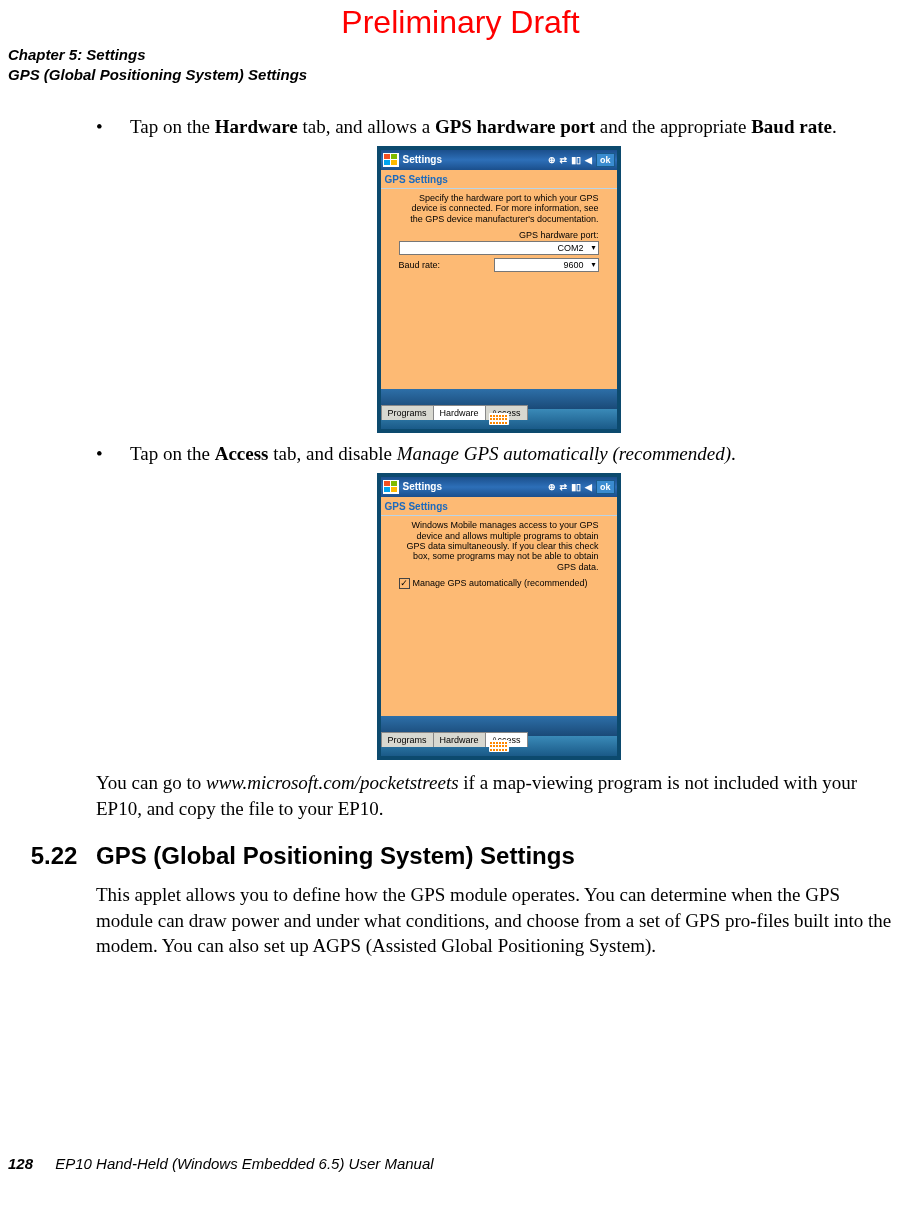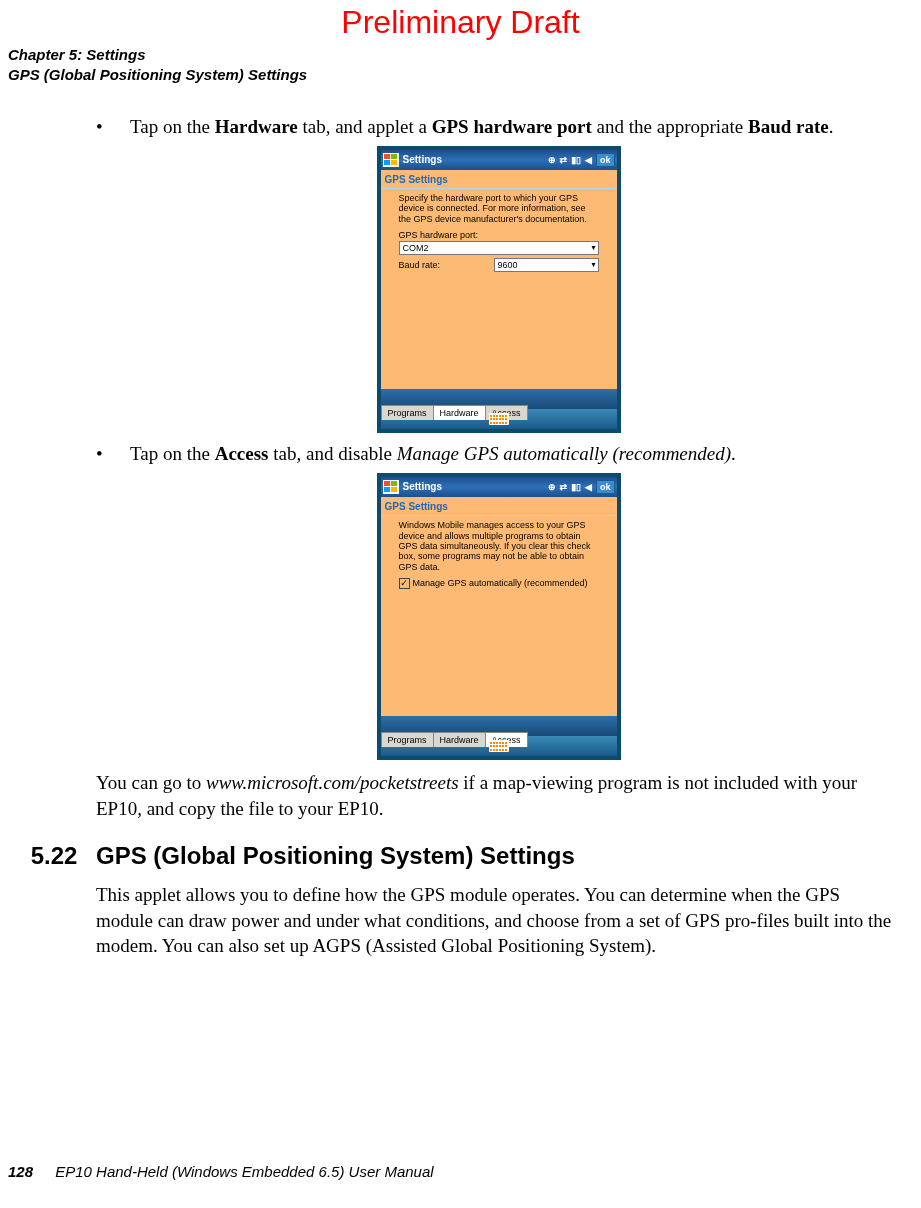--- a/index.html
+++ b/index.html
@@ -100,20 +100,21 @@
       font-size: 10px;
       padding: 3px 4px 2px 4px;
       border-bottom: 1px solid #b8d4e8;
     }
     .wm-body {
       padding: 4px 18px;
       font-size: 9px;
       color: #000;
       height: 200px;
       line-height: 1.15;
+      text-align: right;
     }
     .wm-desc { margin-bottom: 6px; }
     .wm-label { font-size: 9px; margin-top: 2px; }
     .wm-select {
       border: 1px solid #777;
       font-size: 9px;
       padding: 0 14px 0 3px;
       width: 100%;
       position: relative;
       background: #fff;
@@ -201,21 +202,21 @@
       display: flex;
       text-align: center;
     }
     .section-num {
       width: 96px;
       margin-left: -96px;
       padding-left: 12px;
     }
     .footer {
       position: absolute;
-      bottom: 28px;
+      bottom: 36px;
       left: 8px;
       font-family: 'Trebuchet MS', Arial, sans-serif;
       font-style: italic;
       font-size: 15px;
     }
     .footer .pg {
       font-weight: bold;
       font-style: italic;
       margin-right: 18px;
     }
@@ -228,21 +229,21 @@
 <div class="header-left">
   <div>Chapter 5: Settings</div>
   <div>GPS (Global Positioning System) Settings</div>
 </div>
 
 <div class="content">
 
   <div class="bullet">
     <div class="dot">•</div>
     <div class="txt">
-      <span>Tap on the </span><span class="bold">Hardware</span><span> tab, and applet a </span><span class="bold">GPS hardware port</span><span> and the appropriate </span><span class="bold">Baud rate</span><span>.</span>
+      <span>Tap on the </span><span class="bold">Hardware</span><span> tab, and allows a </span><span class="bold">GPS hardware port</span><span> and the appropriate </span><span class="bold">Baud rate</span><span>.</span>
     </div>
   </div>
 
   <div class="shot-wrap">
     <div class="shot">
       <div class="wm-titlebar">
         <span class="wm-flag">
           <svg viewBox="0 0 14 12">
               <rect x="0" y="0" width="6" height="5" fill="#f25022"></rect>
               <rect x="7" y="0" width="6" height="5" fill="#7fba00"></rect>

